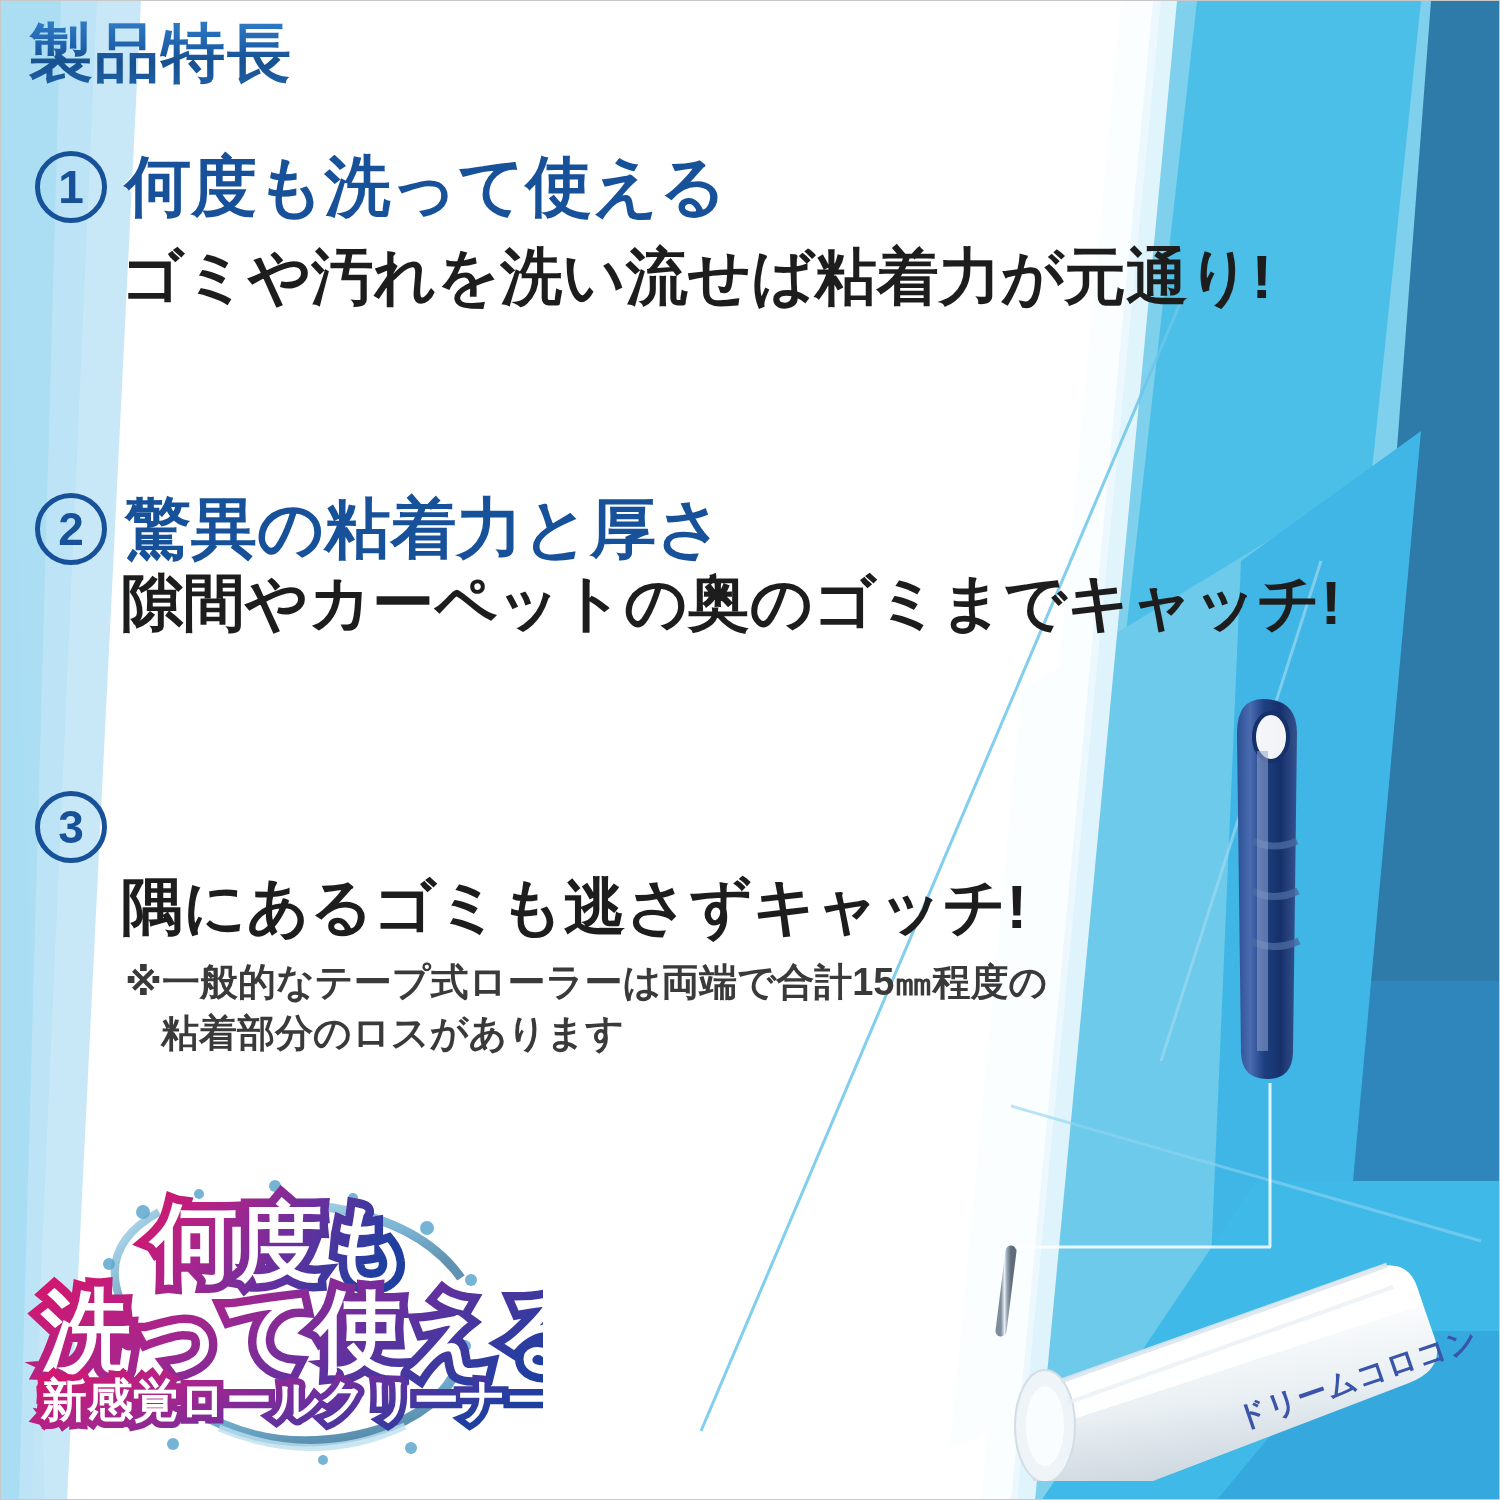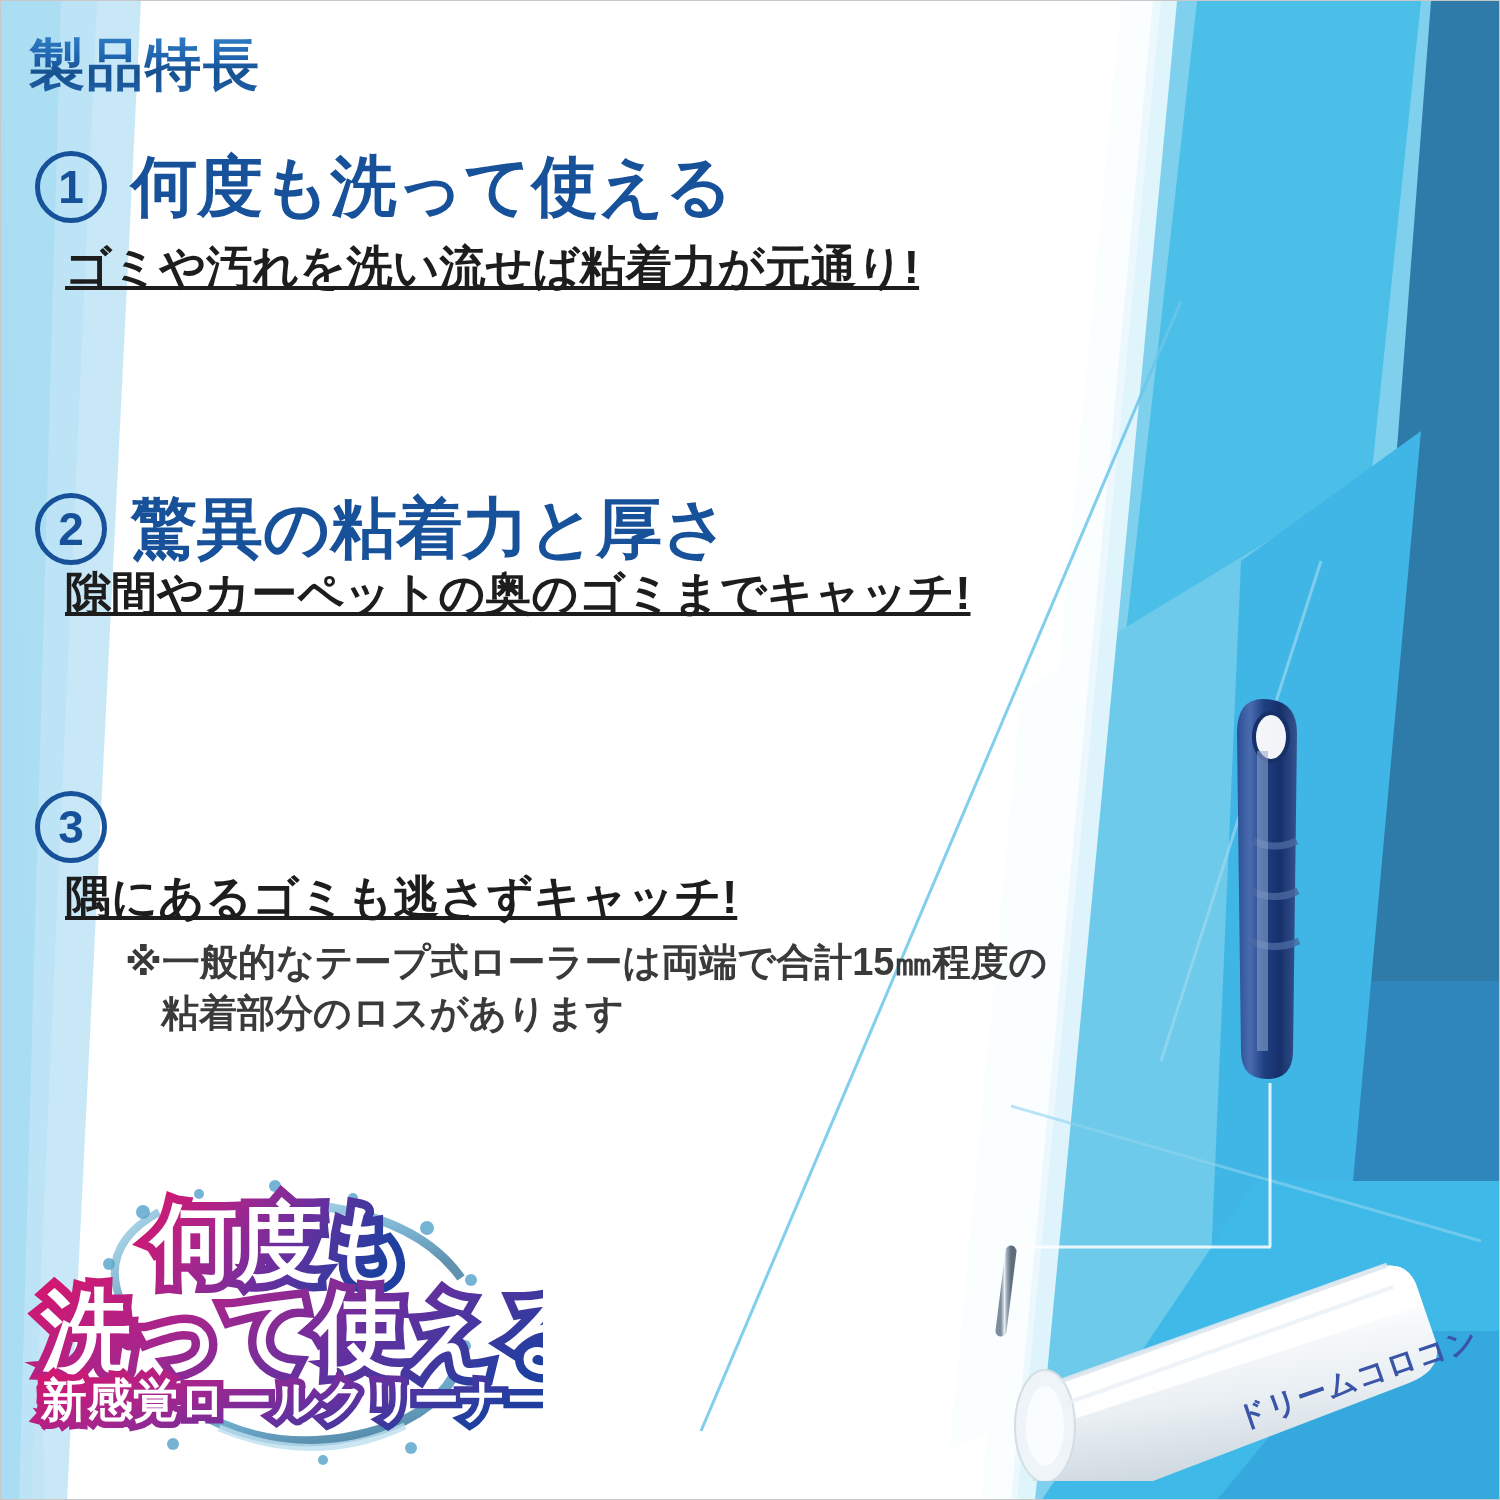--- a/index.html
+++ b/index.html
@@ -13,44 +13,42 @@
          border:1px solid #c8c8c8;box-sizing:border-box;}
 
   
   .bg-layer{position:absolute;inset:0;overflow:hidden;}
   .bg-svg{position:absolute;top:0;left:0;width:1500px;height:1500px;display:block;}
 
   
   .content{position:absolute;top:0;left:0;width:1500px;height:1500px;}
 
   .page-title{
-    position:absolute;left:28px;top:36px;
-    font-size:56px;font-weight:bold;letter-spacing:2px;
+    position:absolute;left:28px;top:20px;
+    font-size:64px;font-weight:bold;letter-spacing:2px;
     background:linear-gradient(180deg,#2f7cc4 0%,#1f62ad 38%,#17518f 64%,#1d5fa6 100%);
     -webkit-background-clip:text;background-clip:text;color:transparent;
     text-shadow:none;line-height:1;
   }
 
   .feature{position:absolute;left:0;width:1500px;}
   .feat-head{display:flex;align-items:center;gap:18px;padding-left:34px;}
   .circnum{
     flex:0 0 auto;width:72px;height:72px;border:5px solid #17519a;border-radius:50%;
     color:#17519a;font-size:46px;font-weight:bold;
     display:flex;align-items:center;justify-content:center;line-height:1;
     box-sizing:border-box;
   }
   .feat-title{
     font-size:66px;font-weight:bold;color:#17519a;line-height:1.05;white-space:nowrap;
     text-shadow:2px 2px 0 rgba(255,255,255,.85), -1px -1px 0 rgba(255,255,255,.6);
-    margin-left:6px;
   }
   .feat-body{
-    padding-left:64px;color:#1d1d1d;font-size:46px;font-weight:bold;line-height:1.22;
+    padding-left:120px;color:#1d1d1d;font-size:62px;font-weight:bold;line-height:1.22;
     white-space:nowrap;
-    text-decoration:underline;
   }
   .feat-body .ln{display:block;}
 
   .note{
     padding-left:124px;color:#3a3a3a;font-size:38px;font-weight:bold;line-height:1.35;
     white-space:nowrap;margin-top:12px;
   }
   .note .ln2{display:block;padding-left:36px;}
 
   

